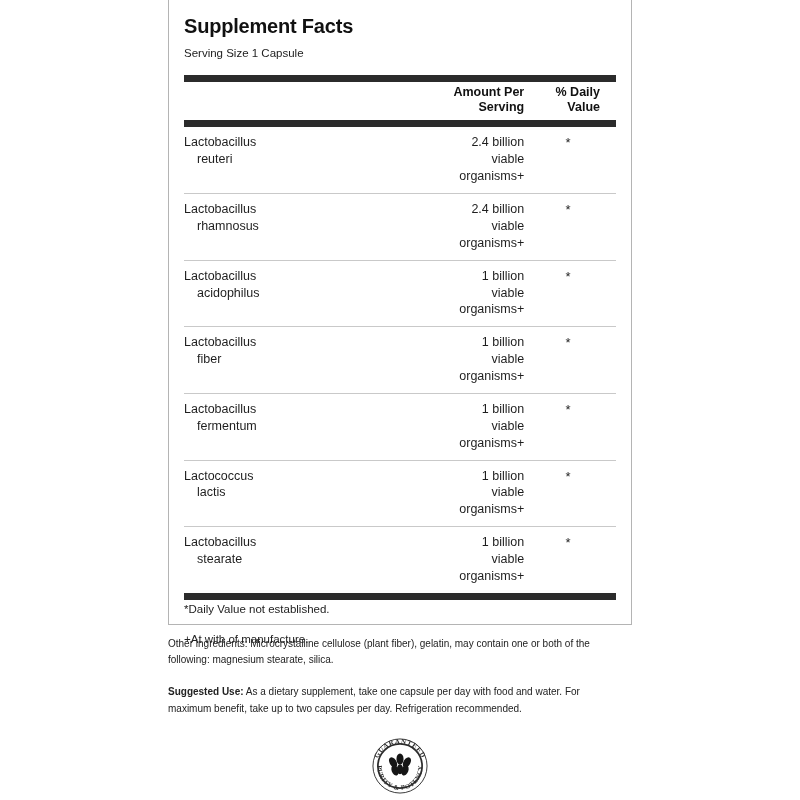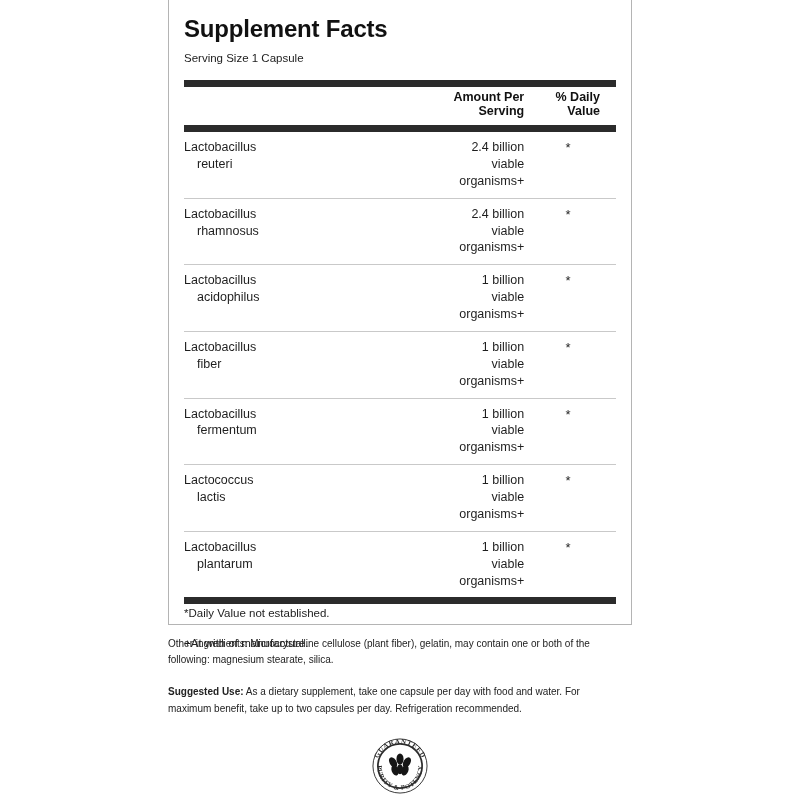--- a/index.html
+++ b/index.html
@@ -28,21 +28,21 @@
     border: 1px solid #b4b4b4;
     border-top: none;
     background: #ffffff;
   }
 
   .card-inner {
     padding: 0 15px;
   }
 
   .facts-title {
-    font-size: 24px;
+    font-size: 20px;
     font-weight: bold;
     letter-spacing: -0.2px;
     color: #111111;
     margin: 0;
     padding-top: 16px;
     line-height: 1.15;
   }
 
   .serving-size {
     font-size: 11.5px;
@@ -320,21 +320,21 @@
         </tr>
         <tr>
             <td colspan="3" style="padding:0">
               <div class="rule-thin"></div>
             </td>
           </tr>
 
         <tr>
           <td>
             <span class="genus">Lactobacillus</span>
-            <span class="species">plantarum</span>
+            <span class="species">stearate</span>
           </td>
           <td class="amount">
             <span>1 billion</span><br>
             <span>viable</span><br>
             <span>organisms+</span>
           </td>
           <td class="dv">
             <span class="star">*</span>
           </td>
         </tr>

